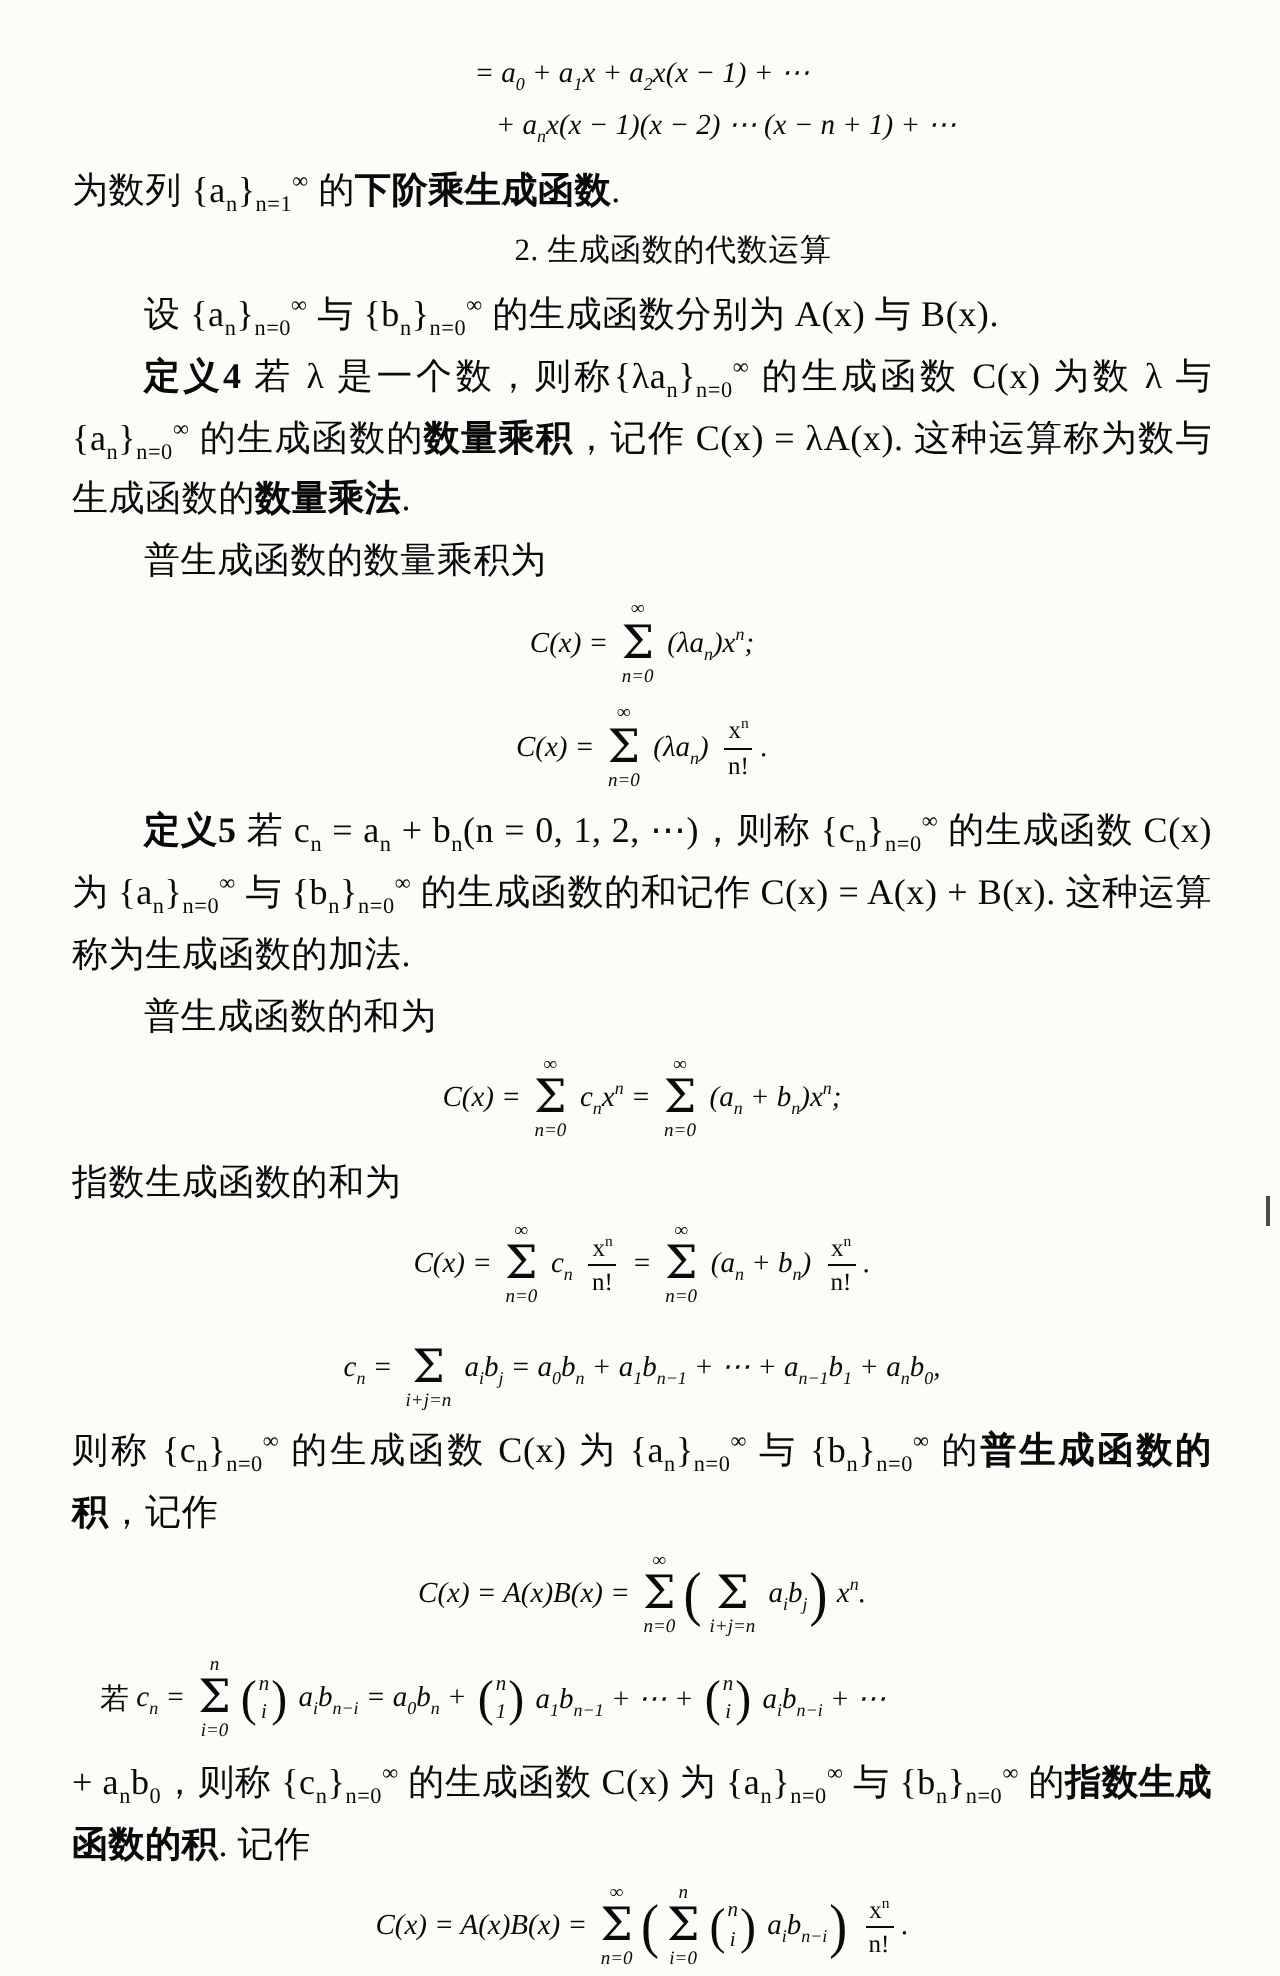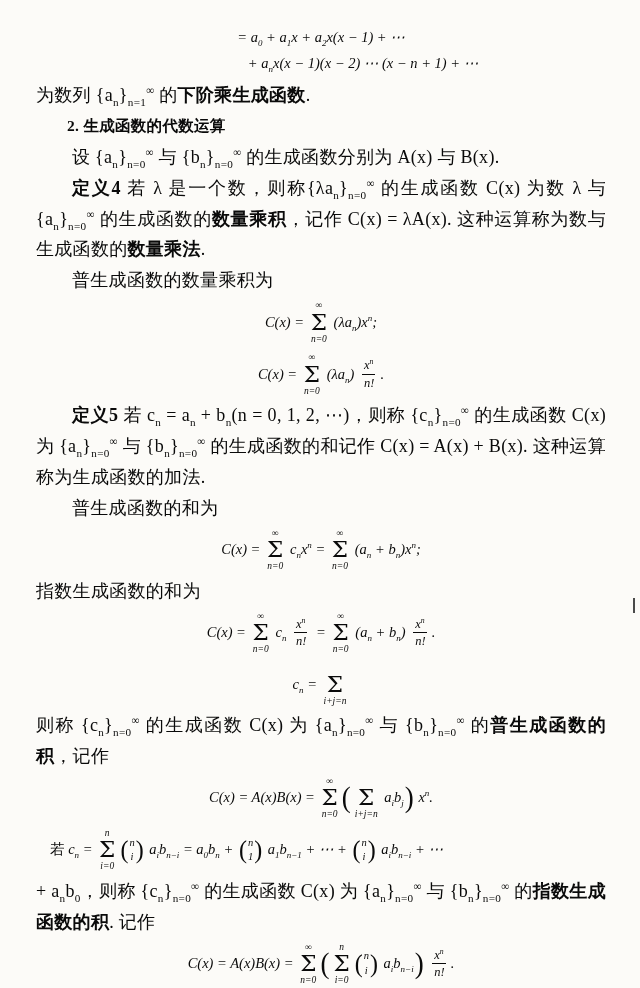--- a/index.html
+++ b/index.html
@@ -21,25 +21,25 @@
   }
   #doc{display:flex;flex-direction:column;}
   .para{
     font-size:18px;
     line-height:1.72;
     text-align:justify;
     letter-spacing:0.3px;
   }
   .para.indent{text-indent:2em;}
   .heading{
-    font-weight:bold;
+    font-weight:normal;
     text-indent:2em;
     font-size:15.5px;
     margin:2px 0;
-    text-align:left;
+    text-align:center;
   }
   .b{font-weight:bold;}
   .display{
     display:flex;flex-direction:column;align-items:center;
     margin:4px 0;
     font-size:14.5px;
   }
   .eqrow{
     display:flex;align-items:center;justify-content:center;
     min-height:26px;
@@ -54,22 +54,22 @@
   }
   .sum .lim{
     font-size:9.5px;font-style:italic;line-height:1.1;
     min-height:10px;letter-spacing:0;
   }
   .sum .sigma{
     font-size:23px;font-style:normal;line-height:1.0;
     font-family:"DejaVu Serif",serif;
   }
   .frac{
-    display:inline-flex;flex-direction:column;align-items:flex-start;
-    margin:0 4px;font-size:12.5px;line-height:1.3;font-style:italic;
+    display:inline-flex;flex-direction:column;align-items:flex-end;
+    margin:0 4px;font-size:12.5px;line-height:1.3;
   }
   .frac .num{border-bottom:1.2px solid #0a0a0a;padding:0 2px;}
   .frac .den{padding:0 2px;}
   .binom{display:inline-flex;align-items:center;margin:0 2px;}
   .binom .paren{
     font-size:24px;font-style:normal;line-height:1;
     display:inline-block;transform:scaleY(1.05);
   }
   .binom .col{
     display:inline-flex;flex-direction:column;align-items:center;
@@ -187,20 +187,21 @@
         </div>
       </div>
       <div class="display">
         <div class="eqrow">
           <span class="tx">c<sub>n</sub> = </span>
           <span class="sum">
             <span class="lim"> </span>
             <span class="sigma">Σ</span>
             <span class="lim">i+j=n</span>
           </span>
+          <span class="tx"> a<sub>i</sub>b<sub>j</sub> = a<sub>0</sub>b<sub>n</sub> + a<sub>1</sub>b<sub>n−1</sub> + ⋯ + a<sub>n−1</sub>b<sub>1</sub> + a<sub>n</sub>b<sub>0</sub>,</span>
         </div>
       </div>
       <div class="para"><span>则称 {c<sub>n</sub>}<sub>n=0</sub><sup>∞</sup> 的生成函数 C(x) 为 {a<sub>n</sub>}<sub>n=0</sub><sup>∞</sup> 与 {b<sub>n</sub>}<sub>n=0</sub><sup>∞</sup> 的</span><span class="b">普生成函数的积</span><span>，记作</span></div>
       <div class="display">
         <div class="eqrow">
           <span class="tx">C(x) = A(x)B(x) = </span>
           <span class="sum">
             <span class="lim">∞</span>
             <span class="sigma">Σ</span>
             <span class="lim">n=0</span>

